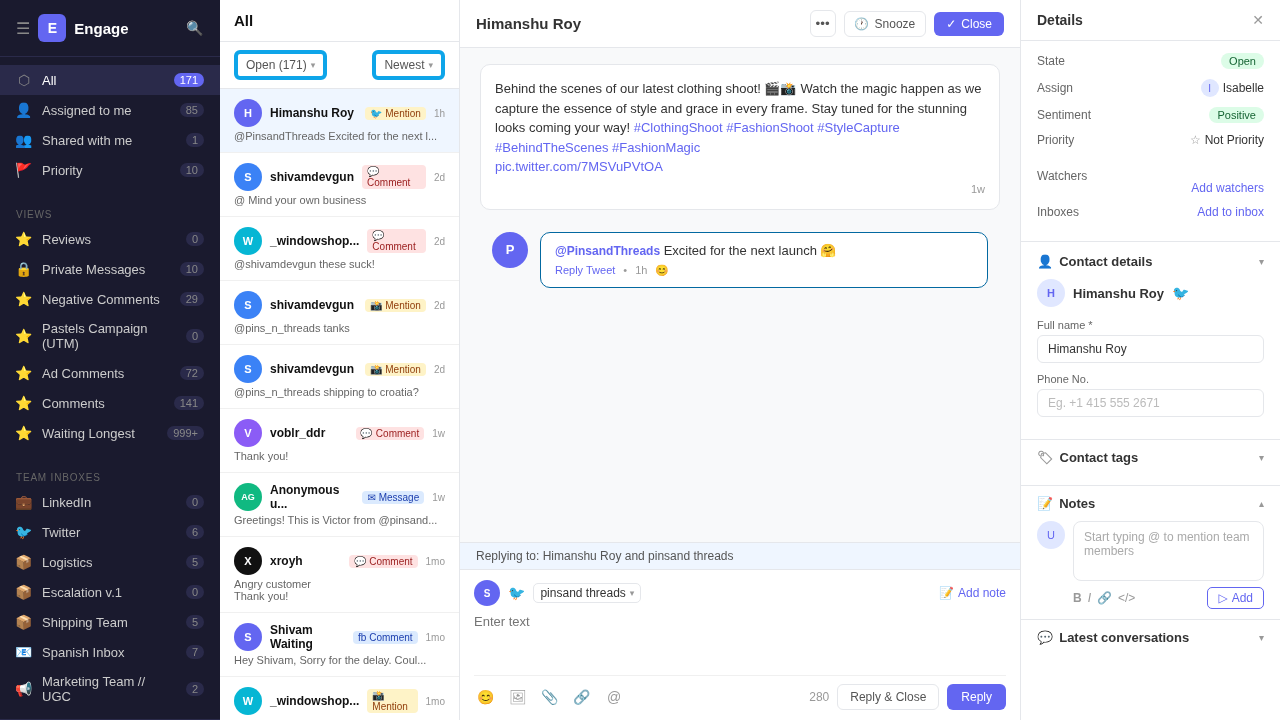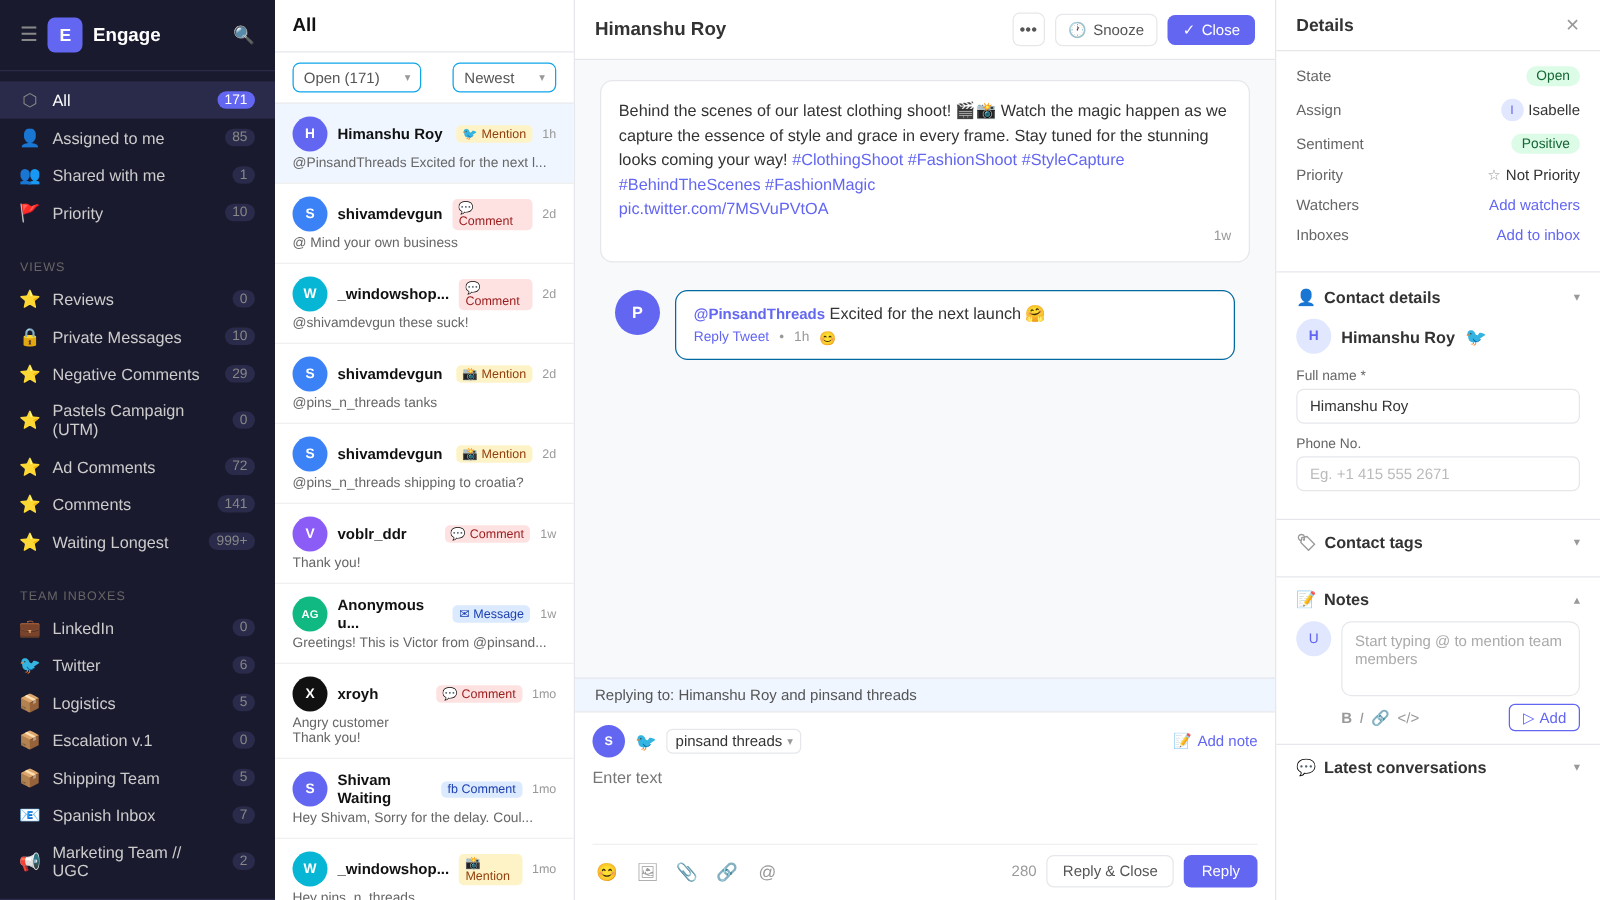--- a/index.html
+++ b/index.html
@@ -19,21 +19,21 @@
     .nav-item.active .nav-label { color: white; }
     .nav-item .nav-count { font-size: 11px; color: #888; background: #2a2a4a; padding: 1px 6px; border-radius: 10px; }
     .nav-item.active .nav-count { background: #3a3a5a; color: #aaa; }
     .nav-item .nav-count.blue { background: #6366f1; color: white; }
 
     
     .middle-panel { width: 240px; background: white; border-right: 1px solid #e5e7eb; display: flex; flex-direction: column; height: 100%; }
     .middle-header { padding: 12px 14px; border-bottom: 1px solid #e5e7eb; display: flex; align-items: center; justify-content: space-between; }
     .middle-title { font-weight: 600; font-size: 15px; color: #111; }
     .filter-row { display: flex; align-items: center; gap: 6px; padding: 8px 14px; border-bottom: 1px solid #e5e7eb; }
-    .filter-btn { display: flex; align-items: center; gap: 20px; padding: 4px 8px; border: 1px solid #0ea5e9; border-radius: 6px; font-size: 12px; cursor: pointer; background: white; color: #555; }
+    .filter-btn { display: flex; align-items: center; gap: 4px; padding: 4px 8px; border: 4px solid #0ea5e9; border-radius: 6px; font-size: 12px; cursor: pointer; background: white; color: #555; }
     .filter-btn .chevron { font-size: 9px; color: #999; }
     .conversations-list { flex: 1; overflow-y: auto; }
     .conv-item { padding: 10px 14px; border-bottom: 1px solid #f0f0f0; cursor: pointer; transition: background 0.1s; }
     .conv-item.active { background: #eff6ff; }
     .conv-top { display: flex; align-items: center; gap: 8px; margin-bottom: 3px; }
     .conv-avatar { width: 28px; height: 28px; border-radius: 50%; display: flex; align-items: center; justify-content: center; font-size: 11px; font-weight: 600; color: white; flex-shrink: 0; }
     .conv-name { font-weight: 600; font-size: 12px; color: #111; flex: 1; }
     .conv-badge { font-size: 10px; padding: 1px 5px; border-radius: 4px; display: flex; align-items: center; gap: 2px; }
     .badge-mention { background: #fef3c7; color: #92400e; }
     .badge-comment { background: #fee2e2; color: #991b1b; }
@@ -462,21 +462,21 @@
     </div>
     <div class="right-row">
       <span class="right-label">Priority</span>
       <span class="right-value" style="cursor:pointer;">
         <span style="color:#999; font-size:12px;">☆</span>
         <span>Not Priority</span>
       </span>
     </div>
     <div class="right-row">
       <span class="right-label">Watchers</span>
-      <span class="right-value" style="cursor:pointer; color:#6366f1; font-size:12px;">Add watchers</span>
+      <span class="right-value" style="cursor:pointer; color:#6366f1; font-size:12px;margin-top:24px;">Add watchers</span>
     </div>
     <div class="right-row">
       <span class="right-label">Inboxes</span>
       <span class="right-value" style="cursor:pointer; color:#6366f1; font-size:12px;">Add to inbox</span>
     </div>
   </div>
 
   <div class="contact-details-section">
     <div class="section-header">
       <span class="section-title">

